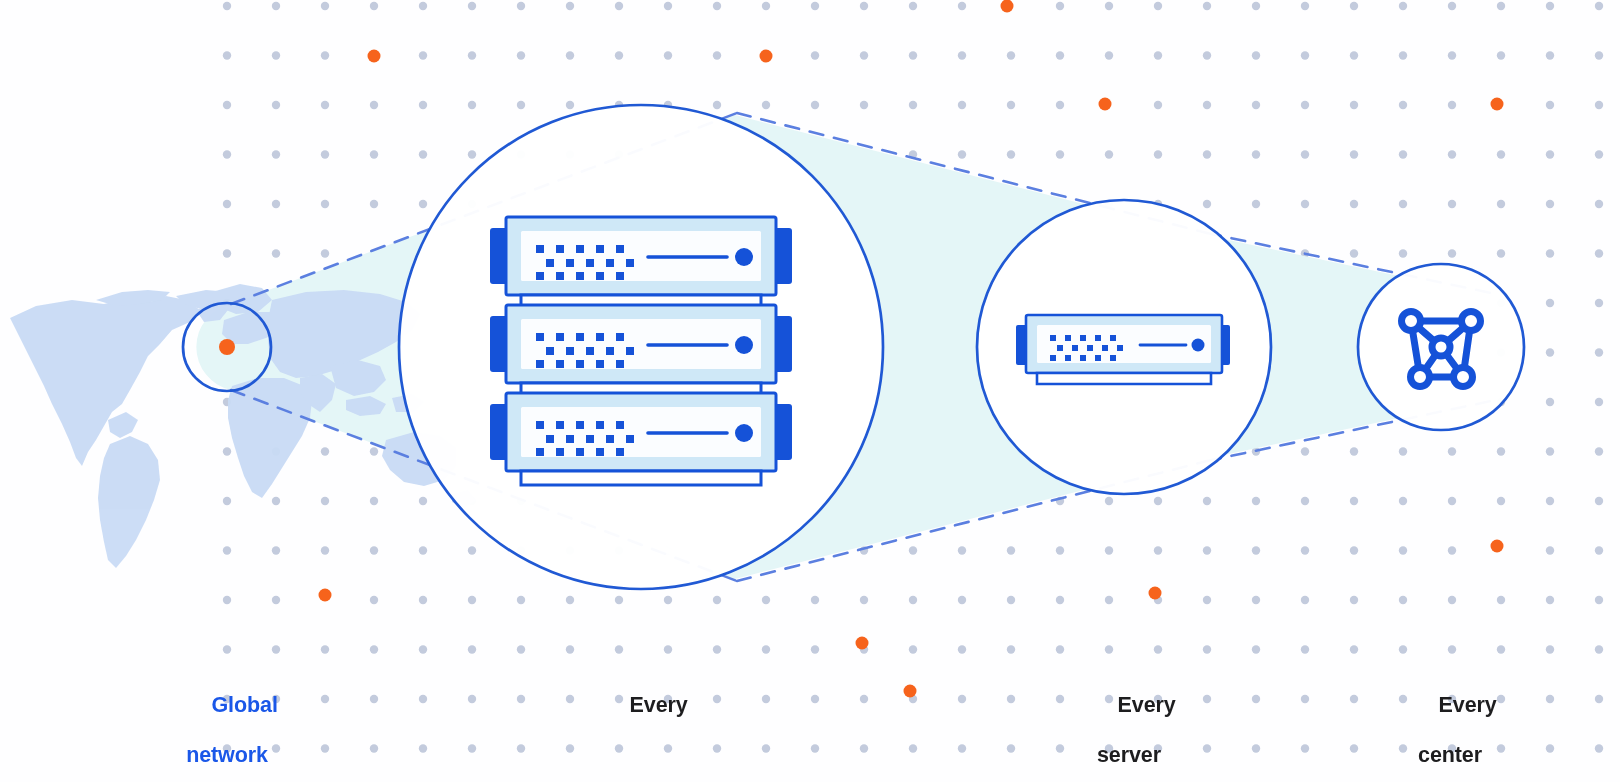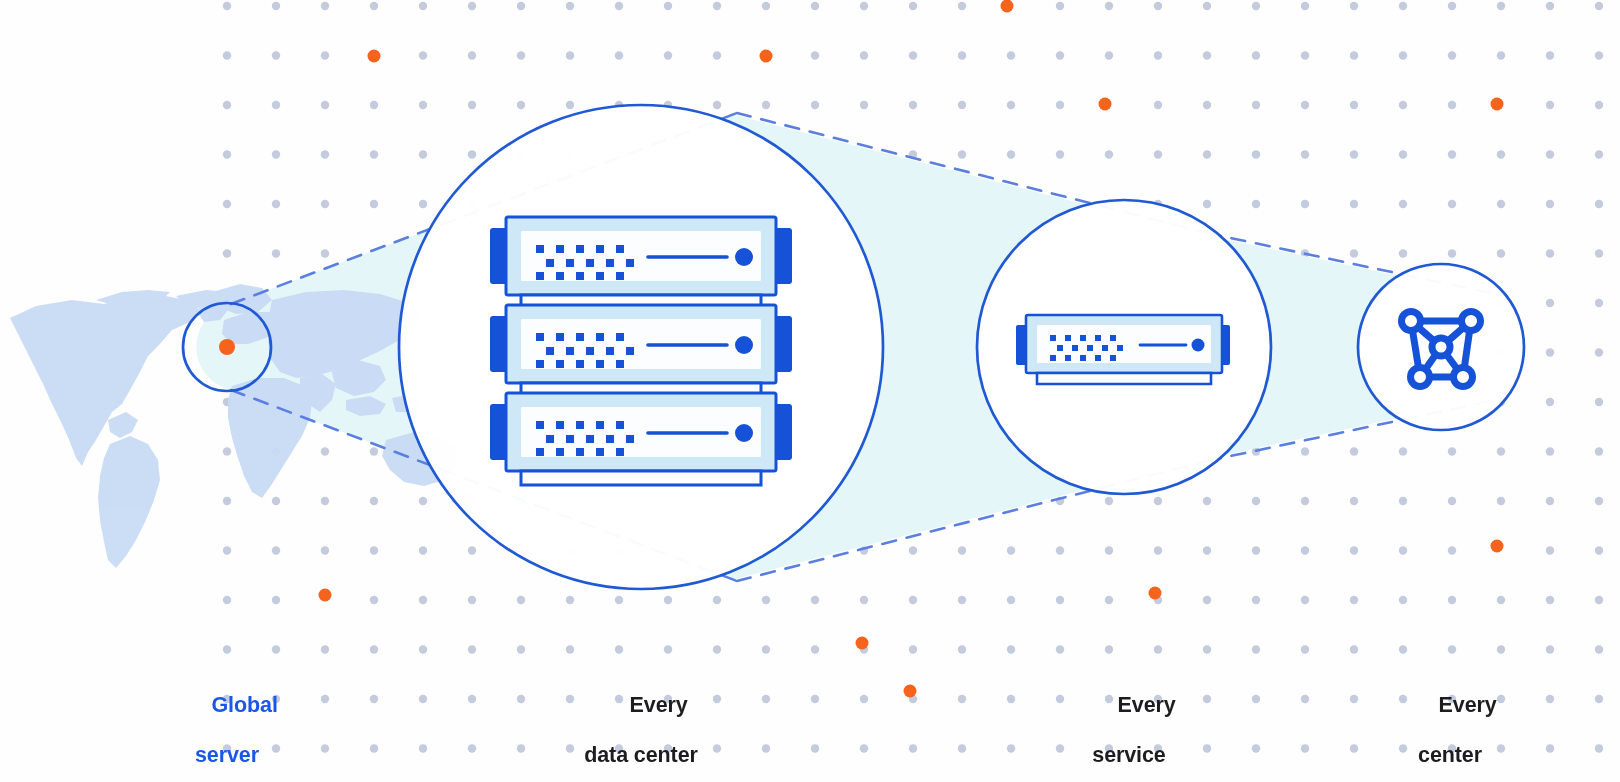--- a/index.html
+++ b/index.html
@@ -742,31 +742,30 @@
         <circle cx="1441" cy="347" r="9"></circle>
       </g>
     </g>
 
   </svg>
 
   <div class="labels">
 
     <div class="label accent" style="left:127px; top:668px; width:200px;">
       <span>Global</span>
-      <span class="l2">server</span>
+      <span class="l2">network</span>
     </div>
 
     <div class="label" style="left:521px; top:668px; width:240px;">
       <span>Every</span>
-      <span class="l2">data center</span>
     </div>
 
     <div class="label" style="left:1029px; top:668px; width:200px;">
       <span>Every</span>
-      <span class="l2">service</span>
+      <span class="l2">server</span>
     </div>
 
     <div class="label" style="left:1350px; top:668px; width:200px;">
       <span>Every</span>
       <span class="l2">center</span>
     </div>
 
   </div>
 </div>
 

